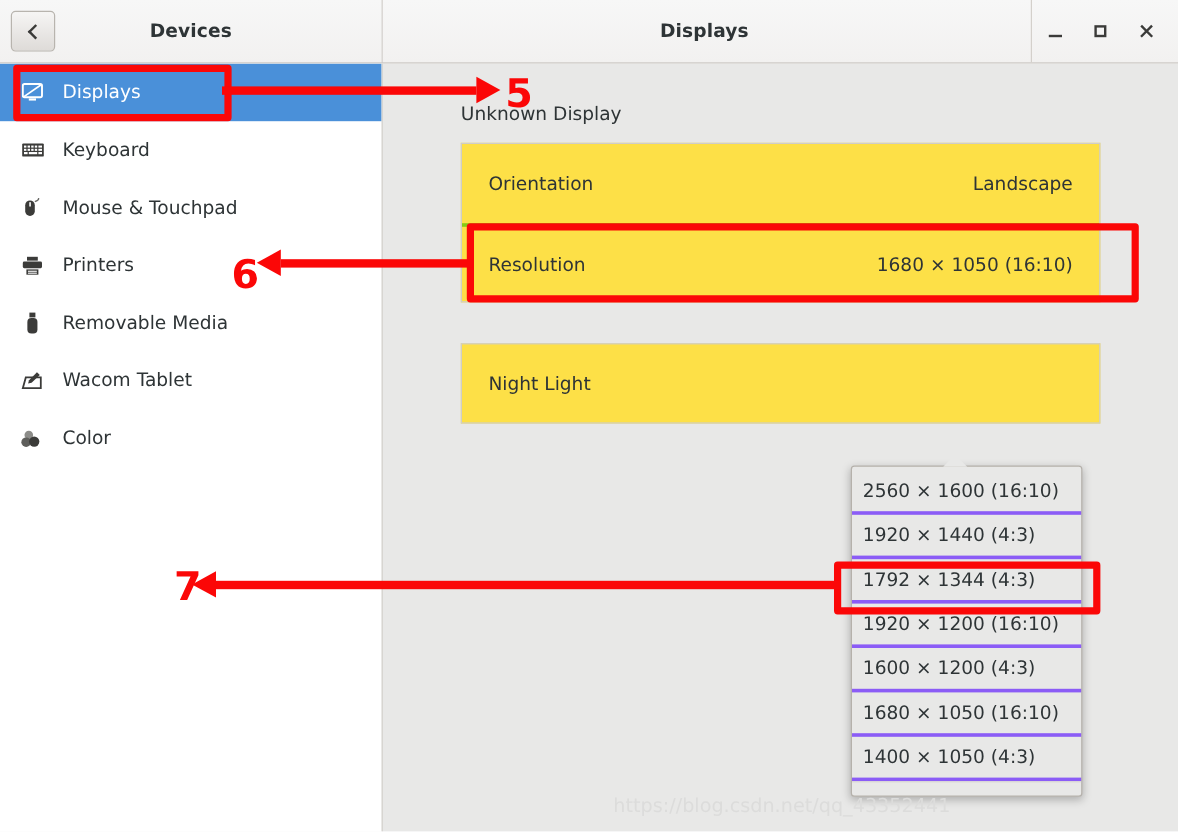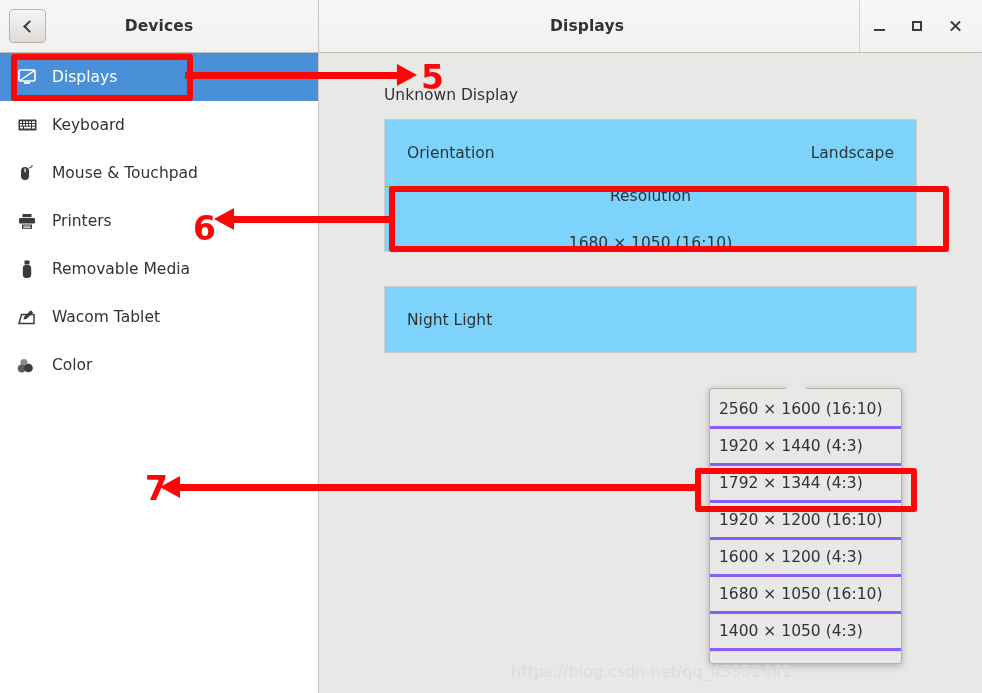--- a/index.html
+++ b/index.html
@@ -124,41 +124,41 @@
     overflow: hidden;
   }
   .section-title {
     position: absolute;
     left: 65px; top: 33px;
     font-size: 15.5px; font-weight: normal;
     color: #2e3436;
   }
   .card {
     position: absolute;
-    background: #7dd3fc;
+    background: #fde047;
     border: 1px solid #cfcdc9;
   }
   #card-display {
     left: 65px; top: 66px;
     width: 533px; height: 133px;
   }
   #card-night {
     left: 65px; top: 233px;
     width: 533px; height: 67px;
   }
   .row {
     height: 66px;
     display: flex; align-items: center;
     justify-content: space-between;
     padding: 0 22px;
     font-size: 15.5px;
     color: #2e3436;
     cursor: pointer;
   }
-  .row + .row { border-top: 1px solid #84cc16; flex-direction: column; }
+  .row + .row { border-top: 3px solid #84cc16; }
   .row .val { color: #2e3436; }
 
   
   #dropdown {
     position: absolute;
     left: 390px; top: 335px;
     width: 193px;
     background: #e8e8e7;
     border: 1px solid #b5b1ab;
     border-radius: 3px;

